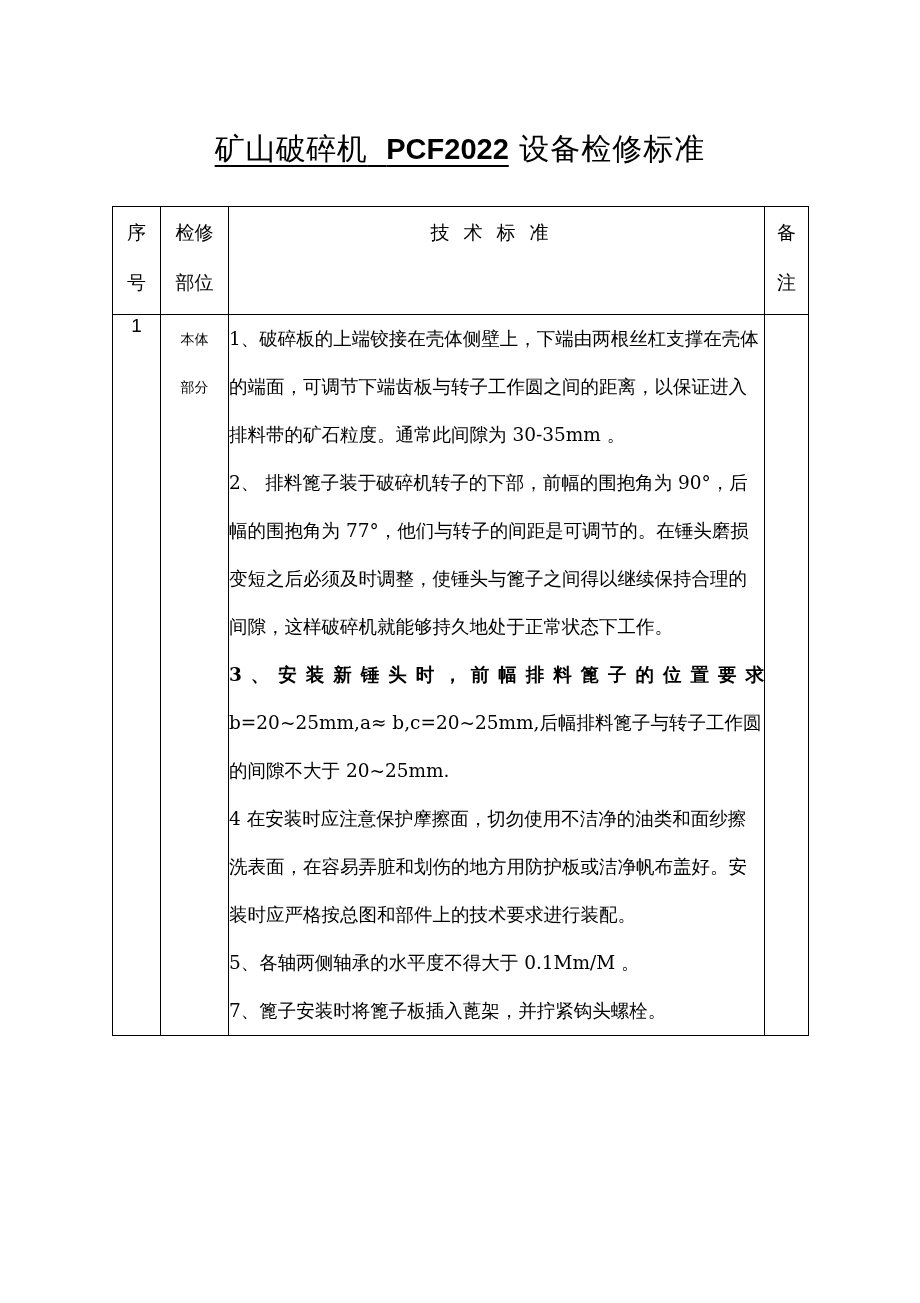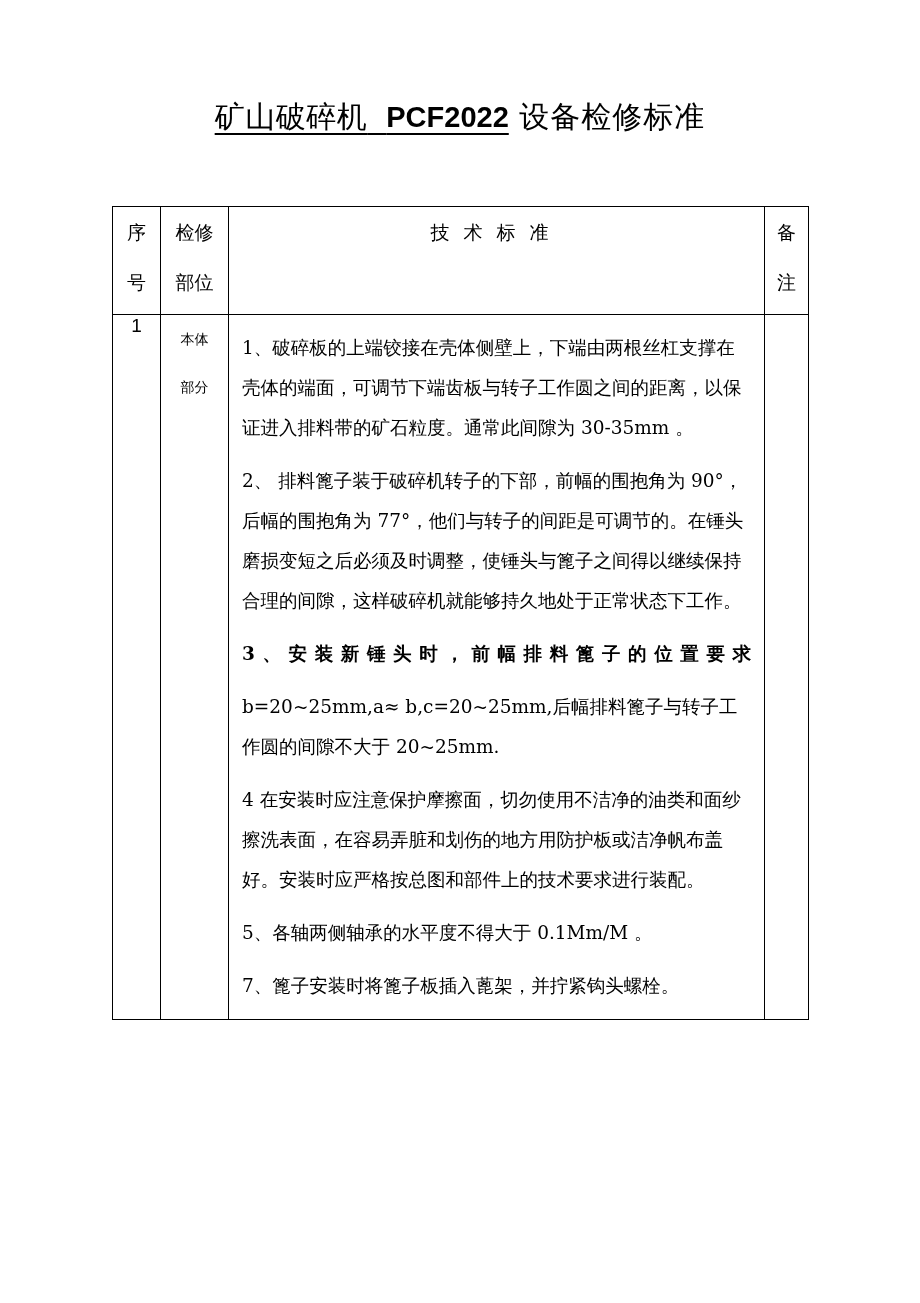--- a/index.html
+++ b/index.html
@@ -13,21 +13,21 @@
     position: relative;
     font-family: "DejaVu Serif", "Liberation Serif", serif;
     color: #000000;
     overflow: hidden;
   }
 
   
   .doc-title {
     position: absolute;
     left: 0;
-    top: 96px;
+    top: 128px;
     width: 920px;
     text-align: center;
     font-family: "DejaVu Serif", "Liberation Serif", serif;
     font-size: 30px;
     line-height: 42px;
     letter-spacing: 0.5px;
     white-space: nowrap;
   }
   .title-underlined {
     text-decoration: underline;
@@ -99,22 +99,22 @@
   }
   .cell-part span { display: block; }
 
   .cell-std {
     padding: 8px 10px 10px 10px;
   }
   .cell-remark { }
 
   .para {
     font-size: 18.5px;
-    line-height: 40px;
-    margin: 13px;
+    line-height: 48px;
+    margin: 0;
     text-align: left;
     word-break: break-all;
   }
   .para.justify {
     text-align: justify;
     text-align-last: justify;
     font-weight: bold;
   }
   .nbsp-gap { letter-spacing: 0; }
 </style>

